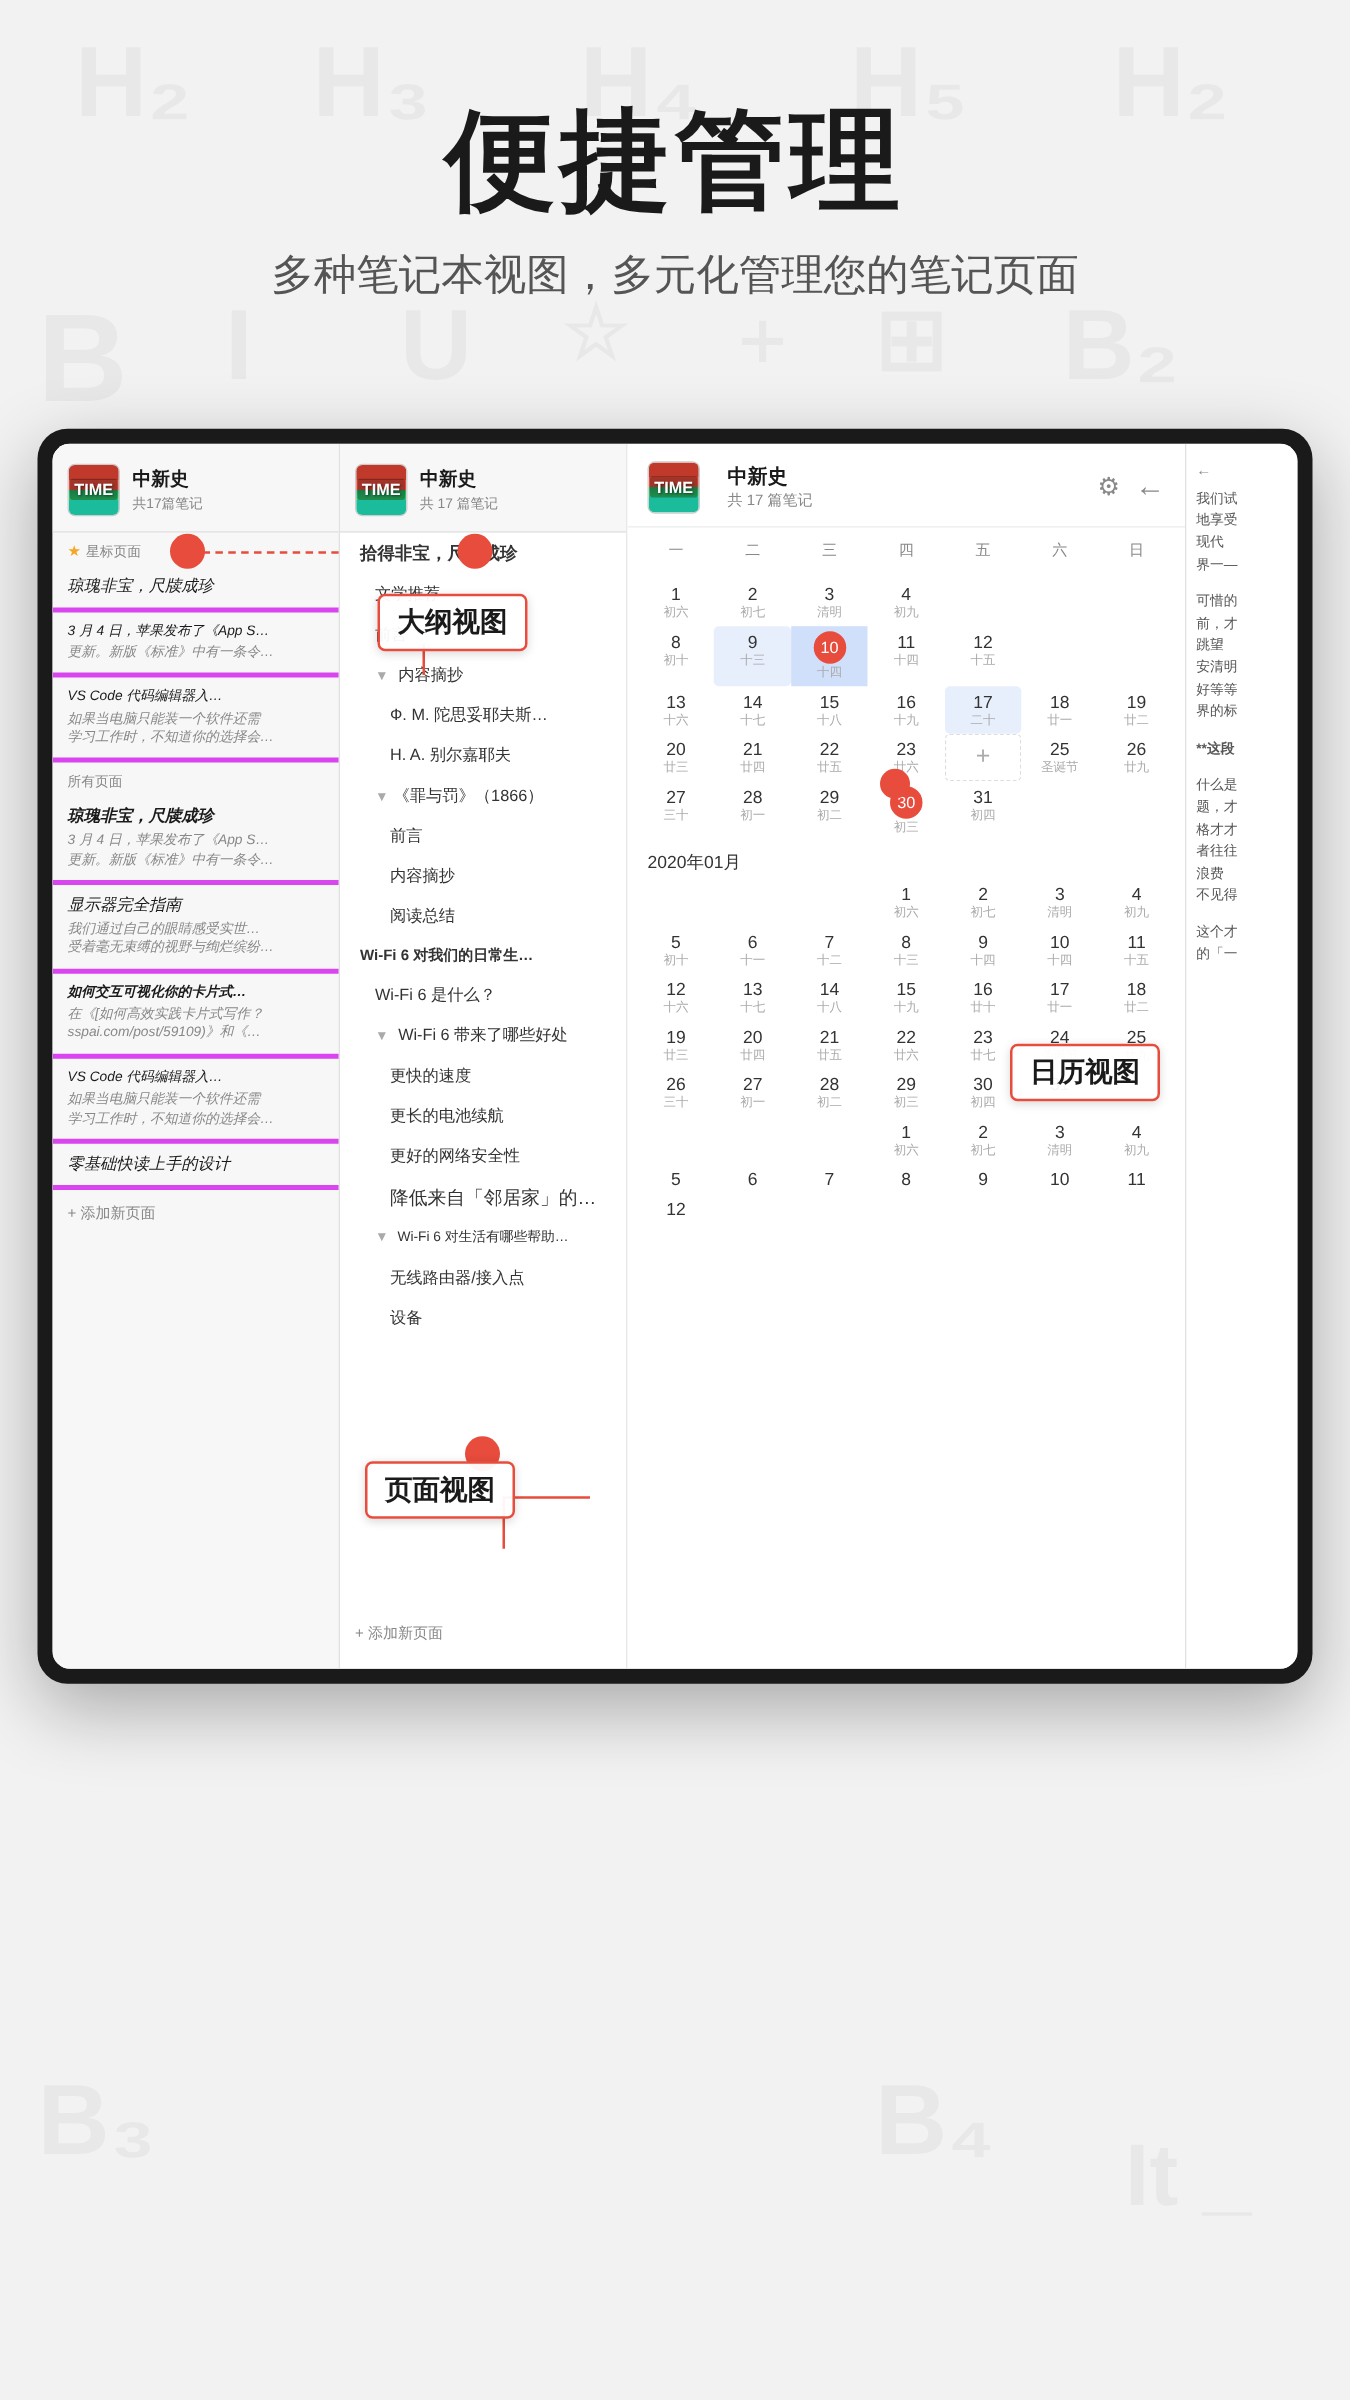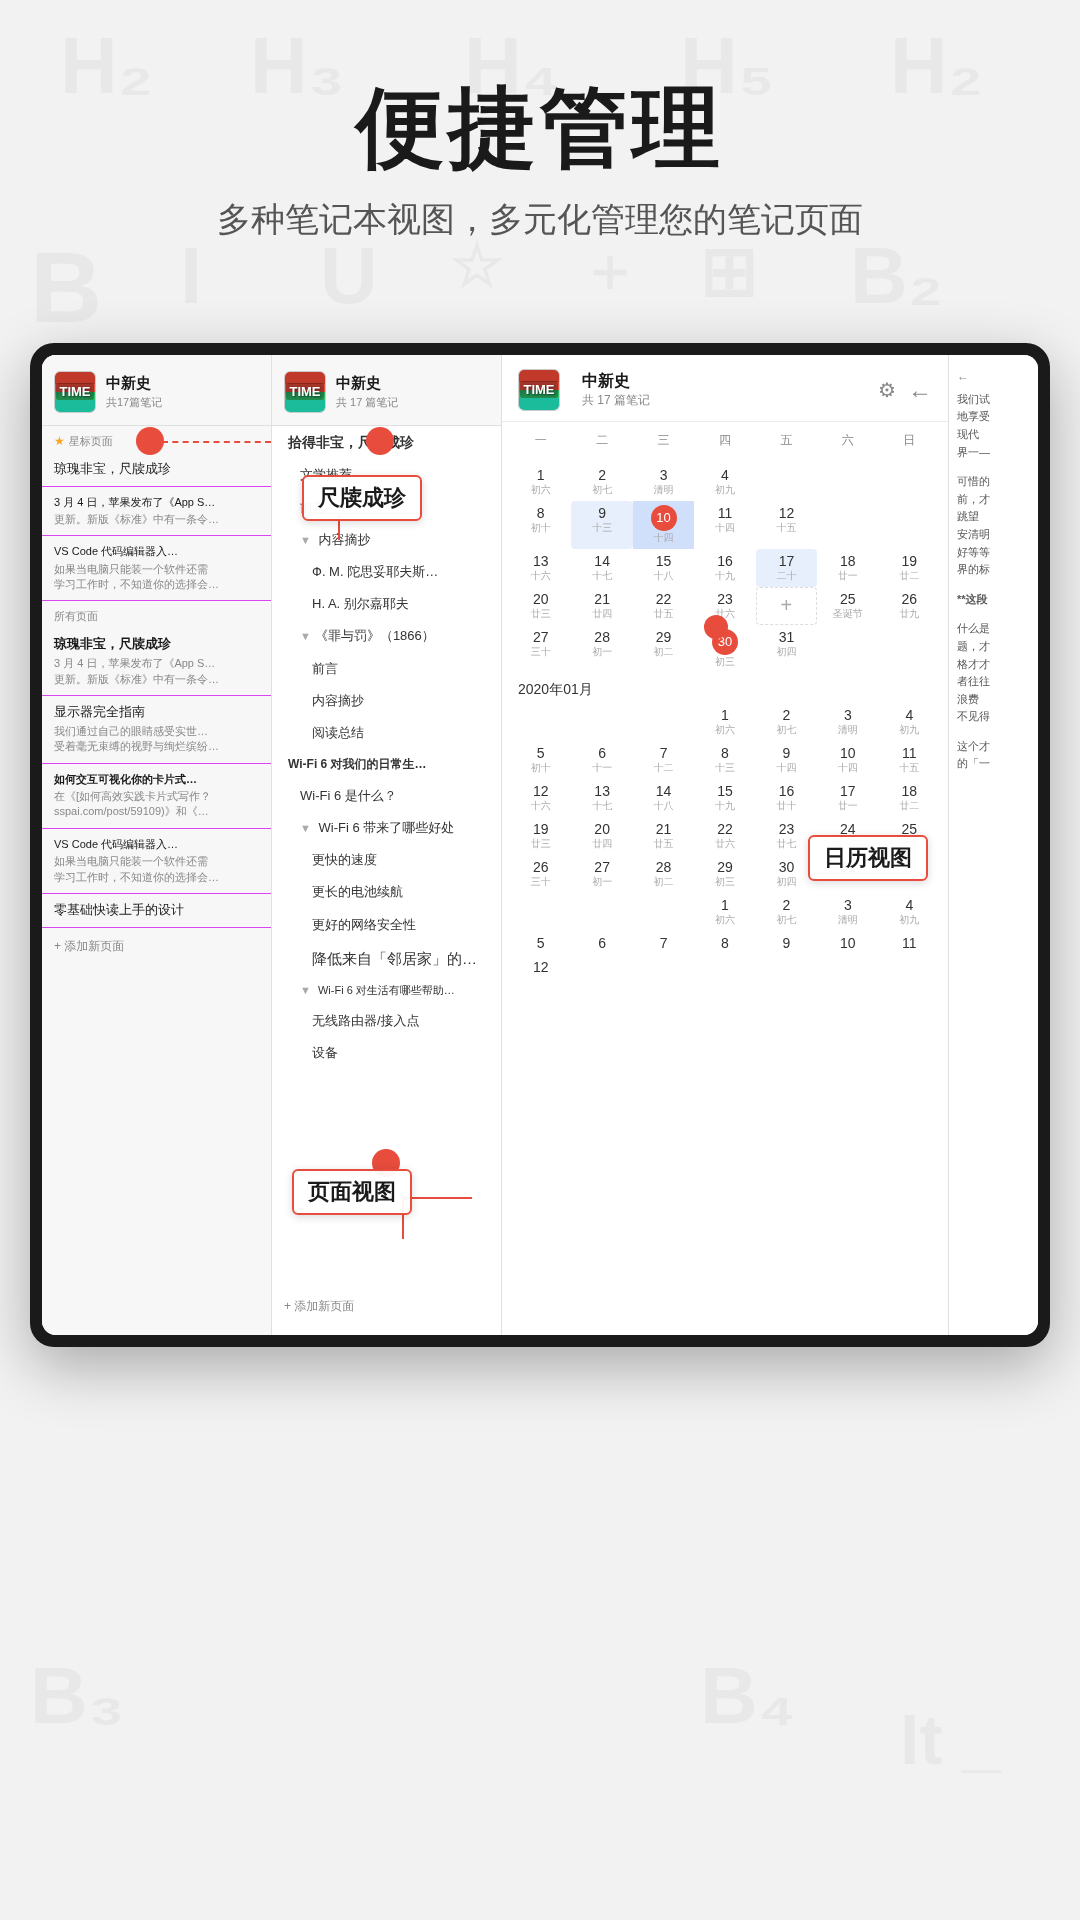--- a/index.html
+++ b/index.html
@@ -131,22 +131,23 @@
       font-size: 11px;
       color: #888;
       display: flex;
       align-items: center;
       gap: 4px;
     }
     .star-icon { color: #f5a623; font-size: 12px; }
 
     .list-item {
       padding: 8px 12px;
-      border-bottom: 1px solid #d946ef;
+      border-bottom: 4px solid #d946ef;
       cursor: pointer;
+      font-style: italic;
     }
     .list-item-title { font-size: 13px; font-weight: 500; color: #1a1a1a; line-height: 1.3; }
     .list-item-preview { font-size: 11px; color: #888; margin-top: 3px; line-height: 1.4; }
     .list-item-bold { font-weight: 700; }
 
     .section-divider {
       padding: 8px 12px 4px;
       font-size: 11px;
       color: #888;
     }
@@ -388,21 +389,21 @@
           <div class="list-item-title">零基础快读上手的设计</div>
         </div>
 
         <div class="add-page-btn">+ 添加新页面</div>
       </div>
 
       <div class="panel-outline">
 
         <div class="red-dot" style="top:72px; left:94px;"></div>
 
-        <div class="outline-label-box">尺牍成珍</div>
+        <div class="outline-label-box">大纲视图</div>
         <div class="label-line-v" style="top:160px;left:66px;height:25px;"></div>
 
         <div class="panel-header">
           <div class="notebook-cover">
             <div class="notebook-cover-inner">
               <span class="time-logo">TIME</span>
             </div>
           </div>
           <div class="nb-info">
             <div class="nb-name">中新史</div>

